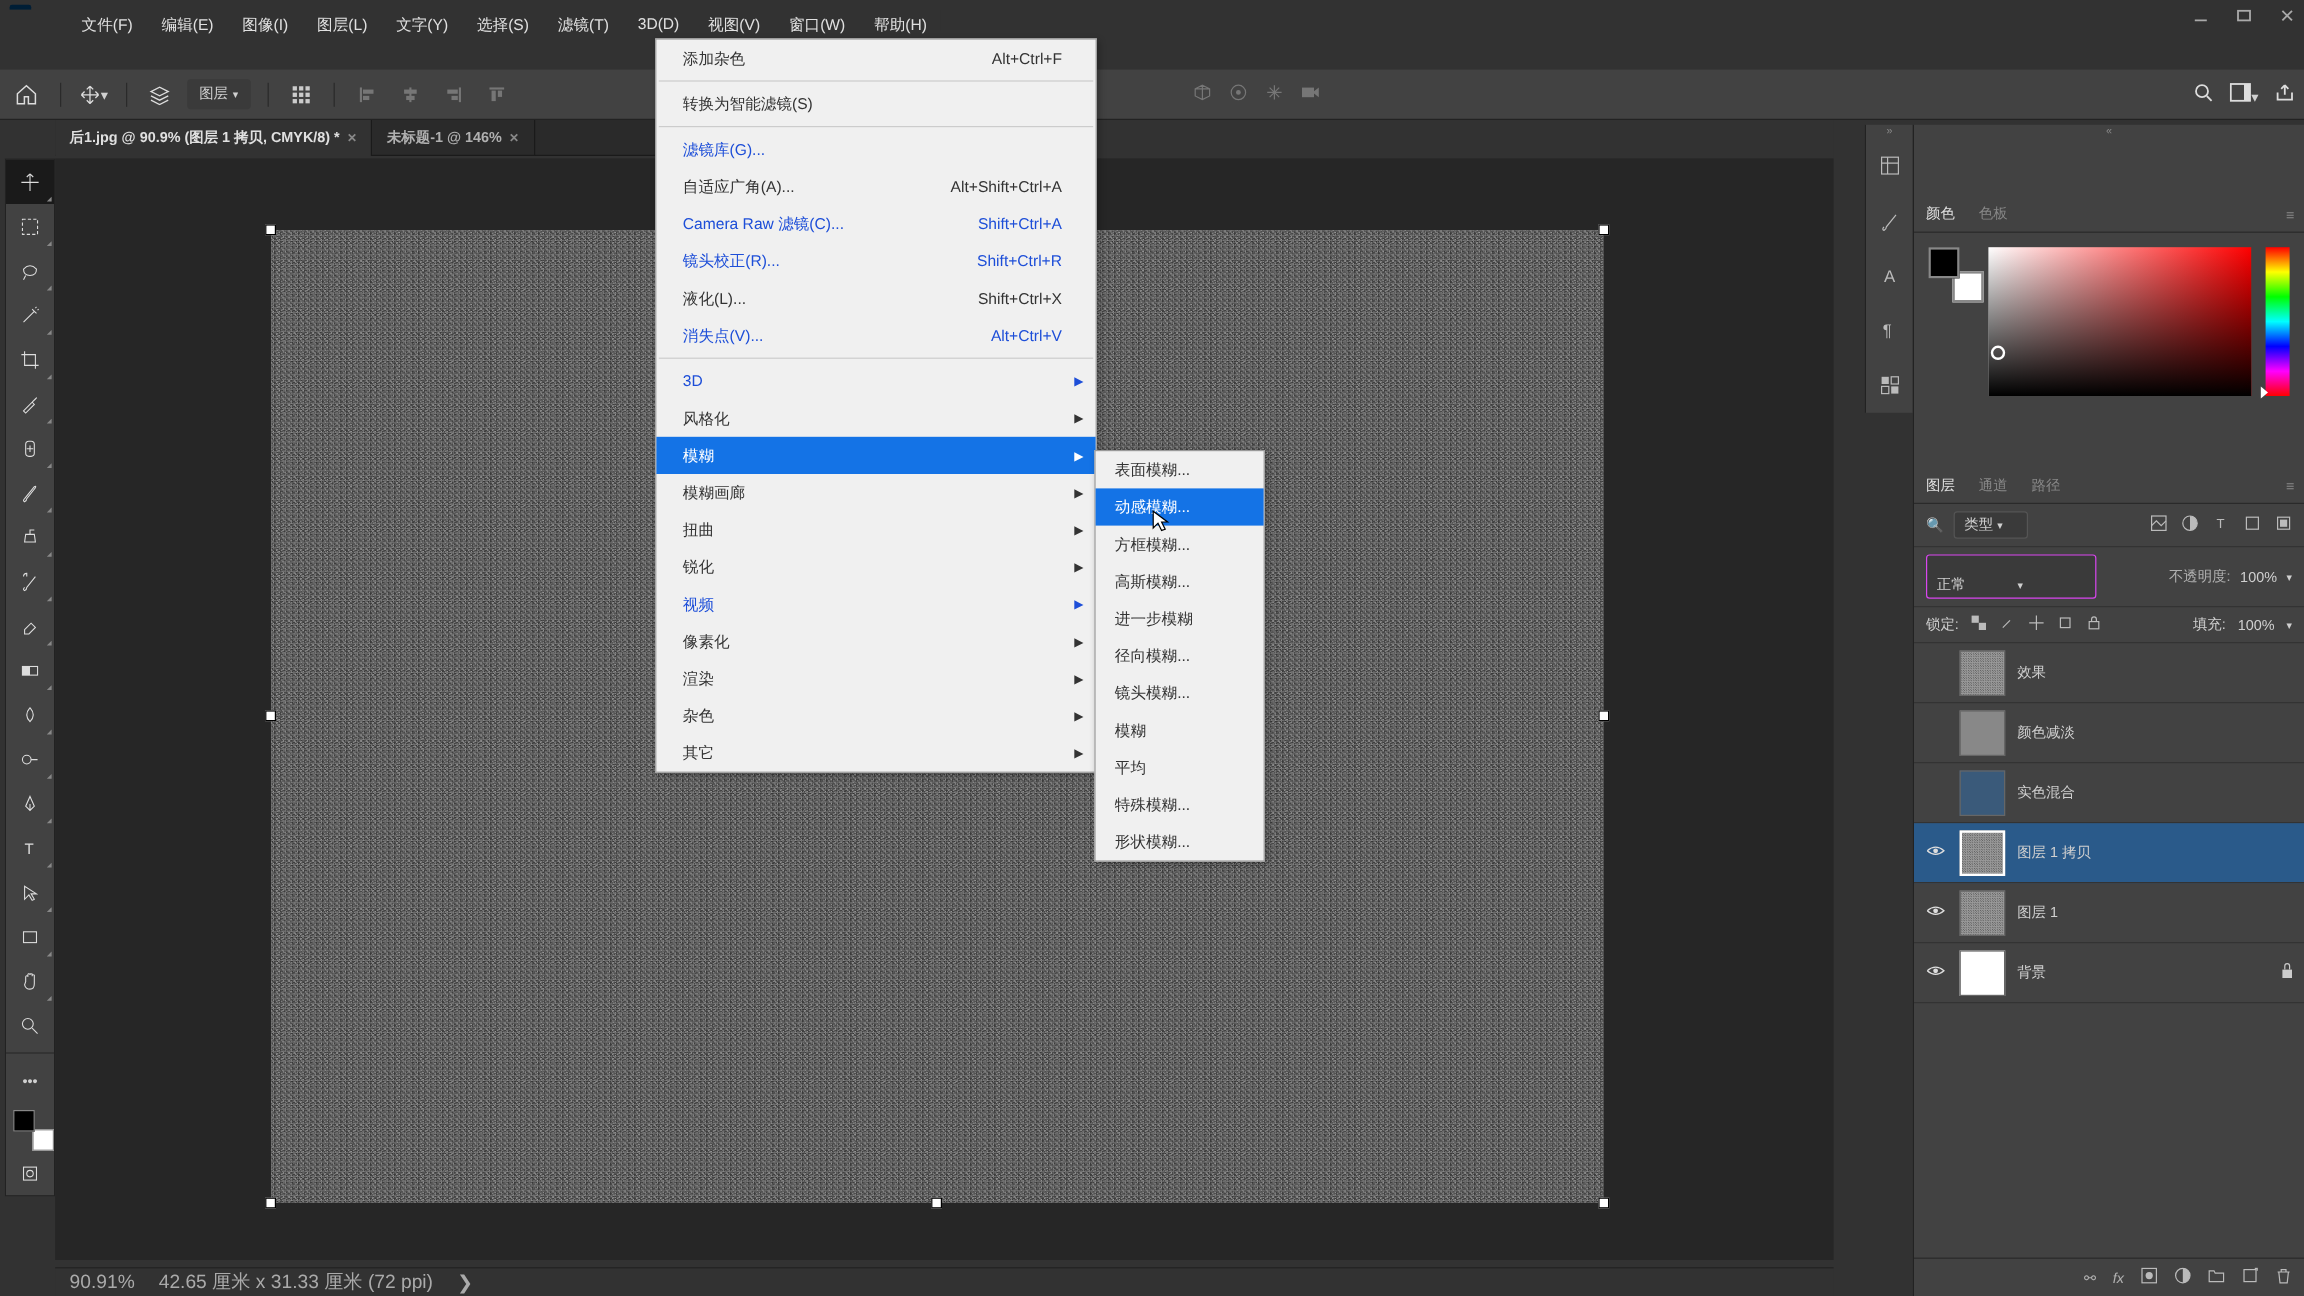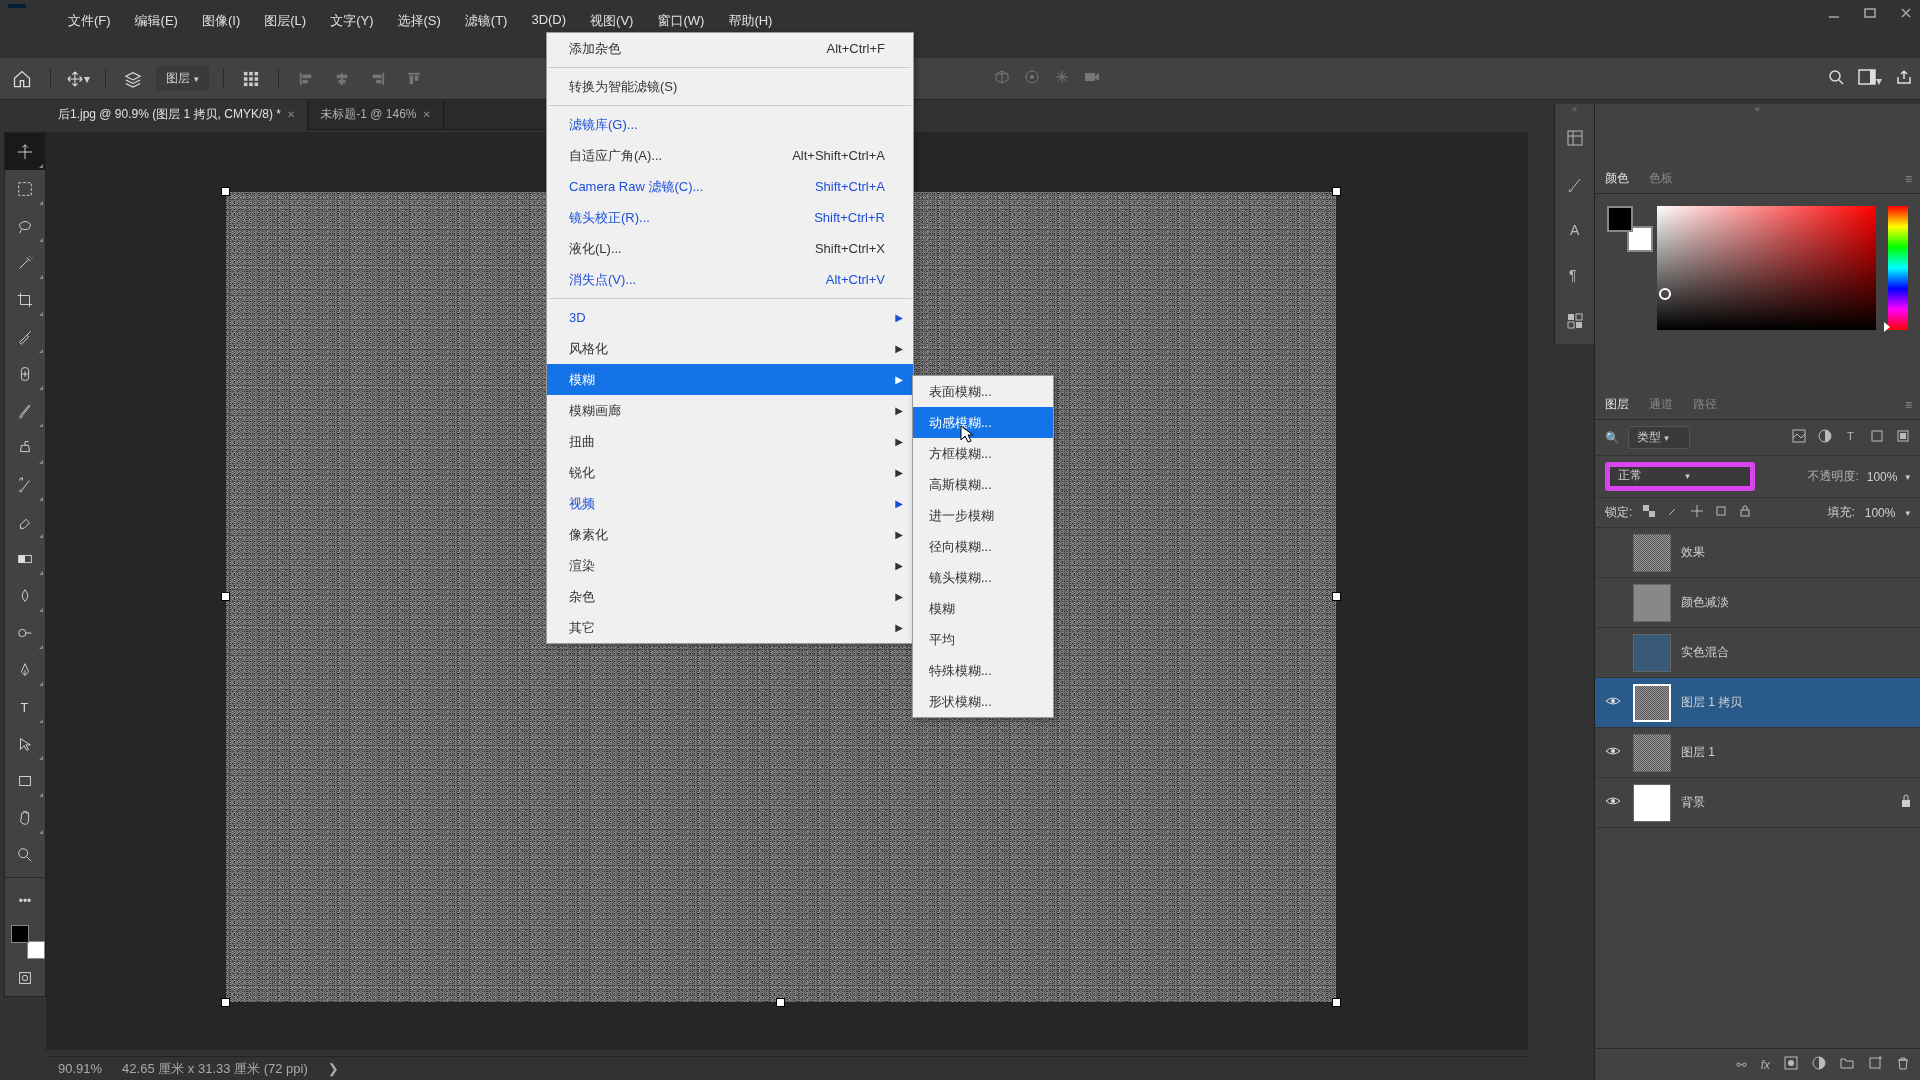--- a/index.html
+++ b/index.html
@@ -17,21 +17,21 @@
 
 
 .options-bar { height: 42px; background: #424242; border-bottom: 1px solid #222; display: flex; align-items: center; padding: 0 8px; margin-top: 32px; gap: 10px; }
 .opt-icon { width: 26px; height: 26px; display: flex; align-items: center; justify-content: center; border: 1px solid transparent; border-radius: 2px; }
 .opt-home { width: 28px; height: 28px; }
 .opt-btn { padding: 4px 10px; background: #3a3a3a; border-radius: 3px; display: flex; align-items: center; gap: 4px; }
 .opt-right { margin-left: auto; display: flex; gap: 14px; align-items: center; }
 .divider-v { width: 1px; height: 20px; background: #2a2a2a; margin: 0 4px; }
 
 
-.doc-tabs { height: 30px; background: #2a2a2a; display: flex; align-items: center; margin-left: 46px; border-bottom: 1px solid #1a1a1a; width: 600px; }
+.doc-tabs { height: 30px; background: #2a2a2a; display: flex; align-items: center; margin-left: 46px; border-bottom: 1px solid #1a1a1a; width: 600px; font-weight: bold; }
 .doc-tab { padding: 0 12px; height: 30px; display: flex; align-items: center; gap: 6px; border-right: 1px solid #1a1a1a; font-size: 12px; color: #b0b0b0; }
 .doc-tab.active { background: #323232; color: #e0e0e0; }
 .tab-close { font-size: 10px; color: #888; }
 
 
 .toolbox { position: absolute; left: 4px; top: 132px; width: 42px; background: #424242; display: flex; flex-direction: column; border: 1px solid #222; }
 .tool { width: 40px; height: 37px; display: flex; align-items: center; justify-content: center; position: relative; }
 .tool.active { background: #1a1a1a; }
 .tool-corner { position: absolute; right: 2px; bottom: 2px; width: 0; height: 0; border-right: 4px solid #888; border-top: 4px solid transparent; }
 .tool svg { width: 18px; height: 18px; }
@@ -86,21 +86,21 @@
 .color-field { flex: 1; height: 124px; background: linear-gradient(to bottom, rgba(0,0,0,0) 0%, #000 100%), linear-gradient(to right, #fff 0%, #ff0000 100%); position: relative; }
 .color-circle { width: 12px; height: 12px; border: 2px solid #fff; border-radius: 50%; position: absolute; bottom: 30px; left: 2px; }
 .hue-strip { width: 20px; height: 124px; background: linear-gradient(to bottom, #ff0000, #ffff00, #00ff00, #00ffff, #0000ff, #ff00ff, #ff0000); position: relative; }
 .hue-slider { position: absolute; bottom: -2px; left: -4px; width: 0; height: 0; border-top: 5px solid transparent; border-bottom: 5px solid transparent; border-left: 6px solid #fff; }
 
 .layers-panel { flex: 1; display: flex; flex-direction: column; }
 .layer-controls-row { padding: 6px 10px; display: flex; align-items: center; gap: 8px; font-size: 12px; border-bottom: 1px solid #333; }
 .layer-select { background: #3a3a3a; border: 1px solid #555; padding: 2px 20px 2px 8px; border-radius: 3px; position: relative; }
 .layer-icons { display: flex; gap: 12px; margin-left: auto; }
 .layer-blend-row { padding: 6px 10px; display: flex; align-items: center; gap: 8px; font-size: 12px; border-bottom: 1px solid #333; }
-.blend-select { background: #3a3a3a; border: 5px solid #d946ef; padding: 0 60px 2px 8px; border-radius: 3px; }
+.blend-select { background: #3a3a3a; border: 1px solid #d946ef; padding: 16px 60px 2px 8px; border-radius: 3px; }
 .opacity-label { margin-left: auto; color: #b0b0b0; }
 .opacity-val { }
 .lock-row { padding: 6px 10px; display: flex; align-items: center; gap: 10px; font-size: 12px; border-bottom: 1px solid #333; }
 .lock-icons { display: flex; gap: 10px; }
 
 .layer-list { flex: 1; overflow-y: auto; }
 .layer-item { display: flex; align-items: center; height: 50px; border-bottom: 1px solid #333; padding: 0 8px; gap: 10px; }
 .layer-item.selected { background: #2a5a8a; }
 .layer-vis { width: 20px; text-align: center; }
 .layer-thumb { width: 38px; height: 38px; border: 1px solid #666; background: #777; }
@@ -109,21 +109,21 @@
 .layer-thumb.gray { background: #888; }
 .layer-thumb.white { background: #fff; }
 .layer-item.selected .layer-thumb { border: 2px solid #fff; }
 .layer-name { font-size: 12px; }
 .layer-lock { margin-left: auto; }
 
 .layers-bottom { height: 32px; border-top: 1px solid #2a2a2a; display: flex; align-items: center; justify-content: flex-end; padding: 0 10px; gap: 14px; }
 .layers-bottom span { color: #b0b0b0; }
 
 
-.status-bar { position: absolute; bottom: 0; left: 46px; right: 392px; height: 24px; background: #323232; border-top: 1px solid #222; display: flex; align-items: center; padding: 0 12px; gap: 20px; font-size: 13px; color: #aaa; }
+.status-bar { position: absolute; bottom: 0; left: 46px; right: 392px; height: 24px; background: #323232; border-top: 1px solid #222; display: flex; align-items: center; padding: 0 12px; gap: 20px; font-size: 16px; color: #aaa; }
 
 </style>
 </head>
 <body>
 
 <div class="titlebar">
   <div class="ps-logo">Ps</div>
   <div class="window-controls">
     <span><svg viewBox="0 0 12 12">
           <line x1="1" y1="10" x2="11" y2="10" stroke="#aaa" stroke-width="1.5"></line>

